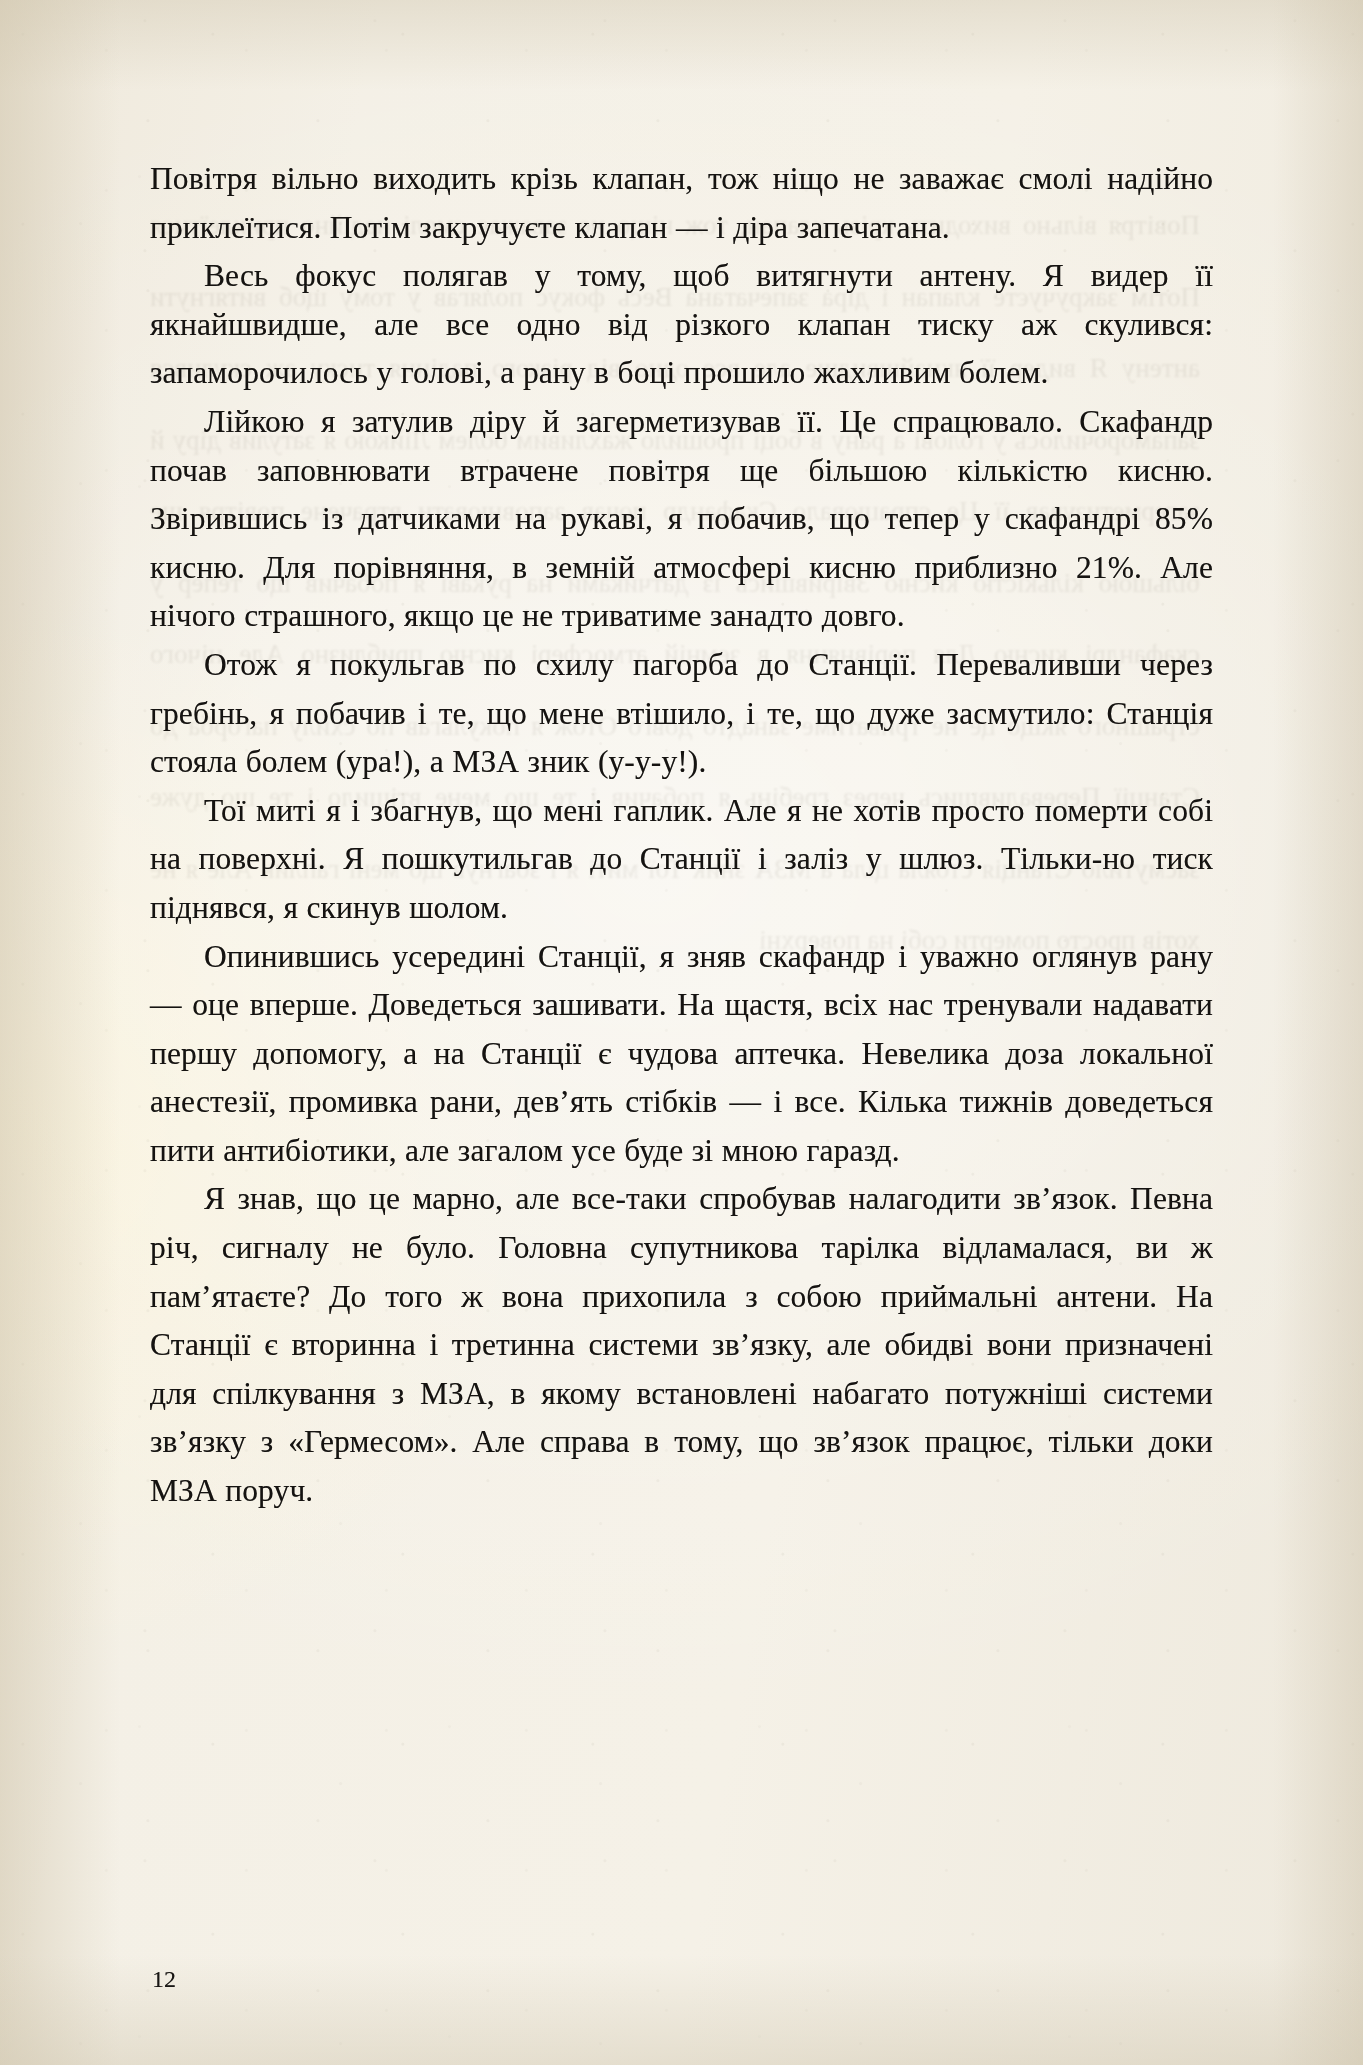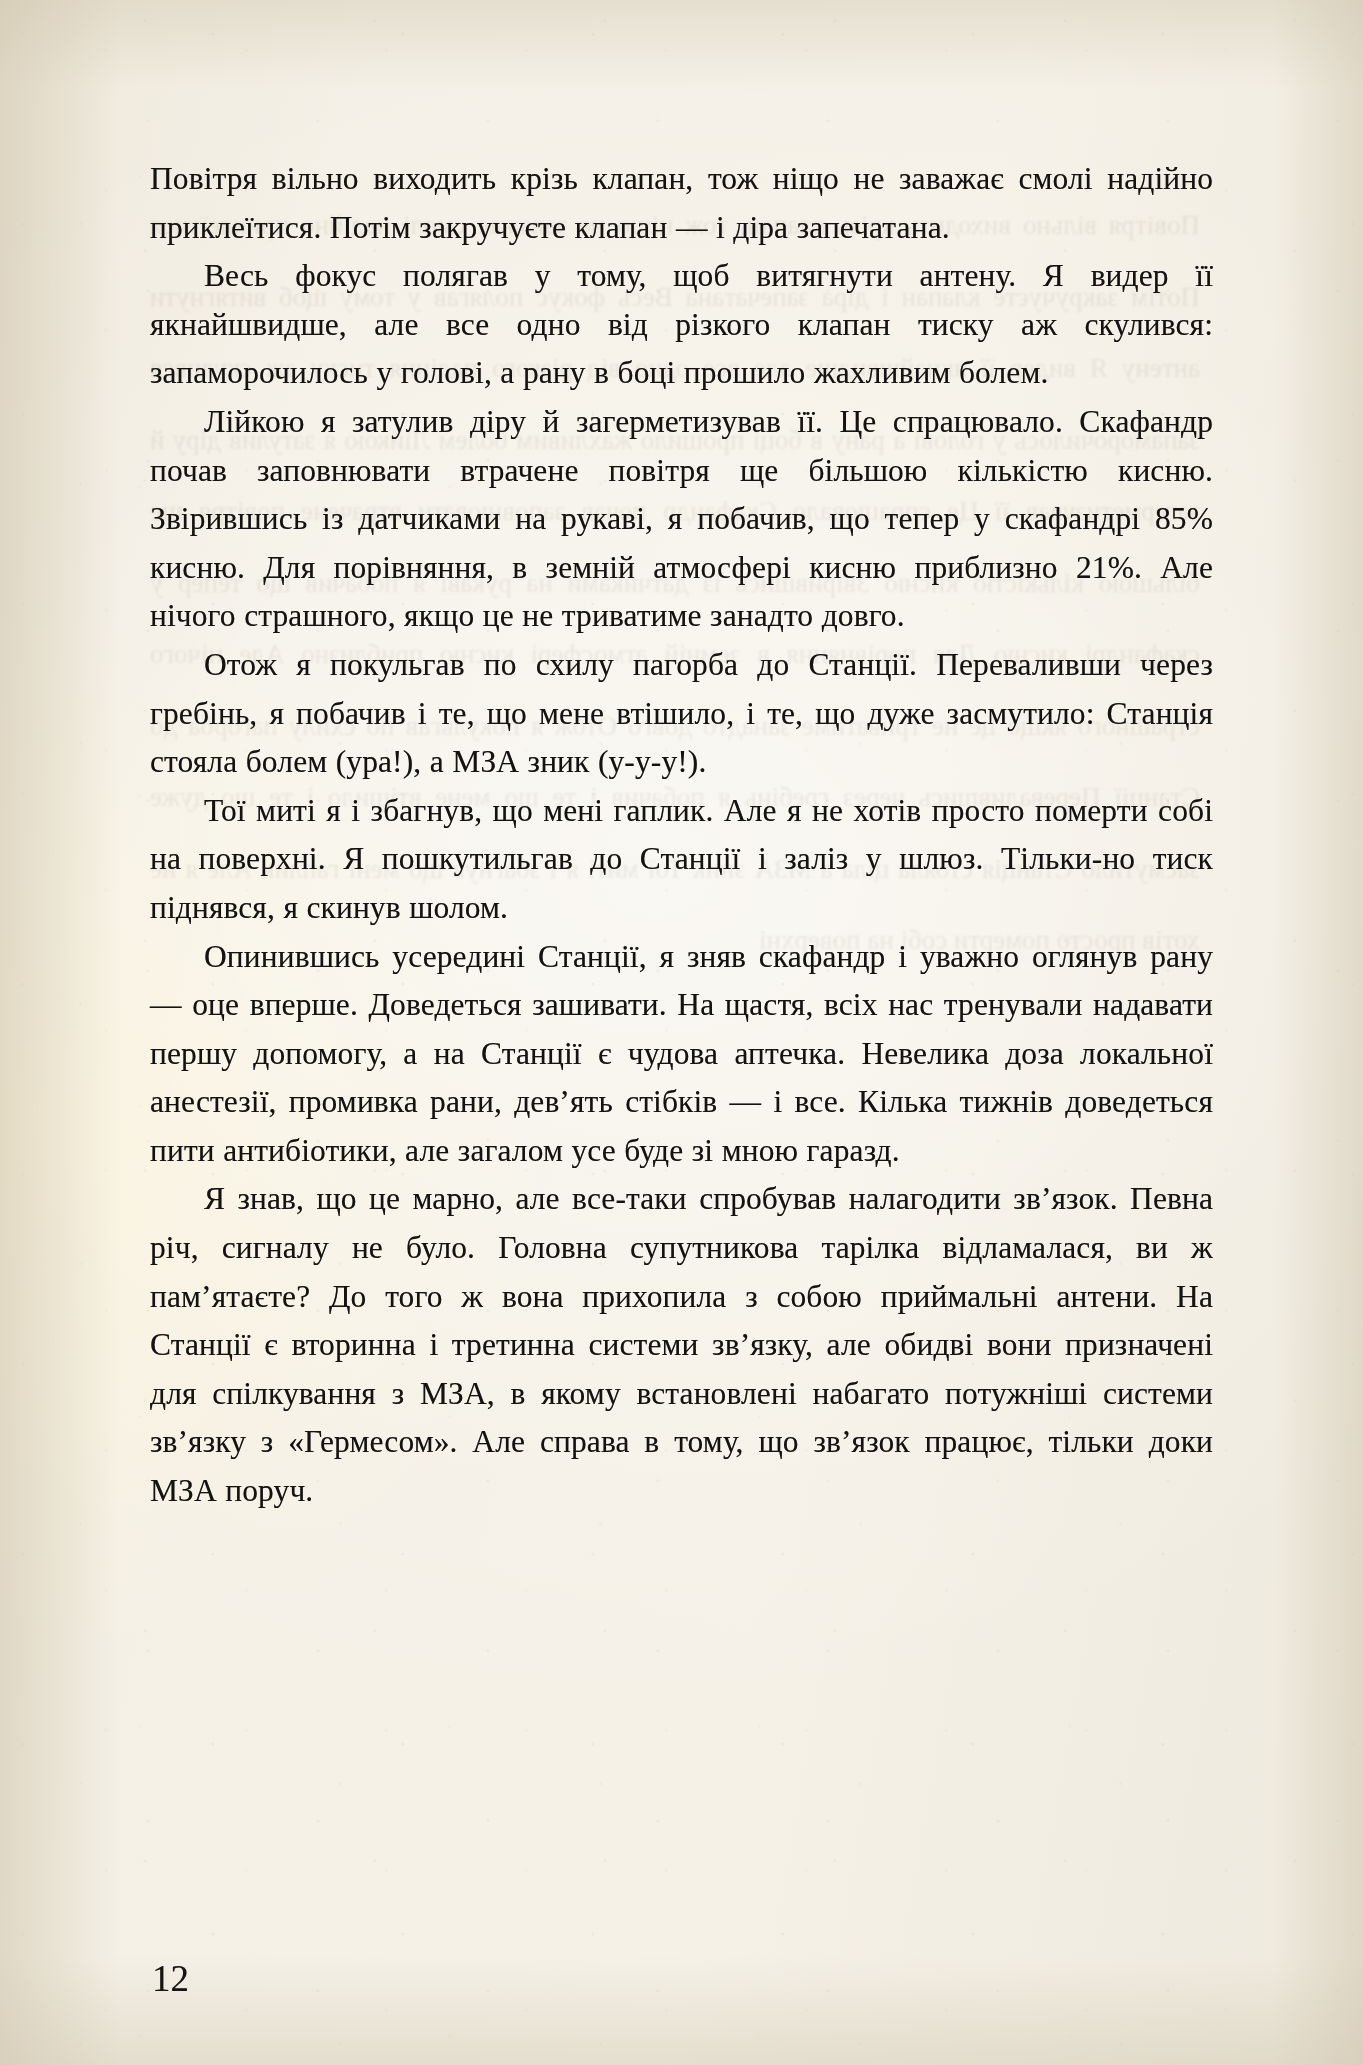--- a/index.html
+++ b/index.html
@@ -107,21 +107,21 @@
     word-spacing: .5px;
     text-shadow: 0 0 .6px rgba(20,18,15,.42);
   }
   p.para.first { text-indent: 0; }
 
   #folio {
     position: absolute;
     left: 152px;
     top: 1962px;
     z-index: 3;
-    font-size: 37px;
+    font-size: 24px;
     line-height: 34px;
     color: #171513;
     text-shadow: 0 0 .6px rgba(20,18,15,.4);
   }
 </style>
 </head>
 <body>
 
 <div id="page">
 

